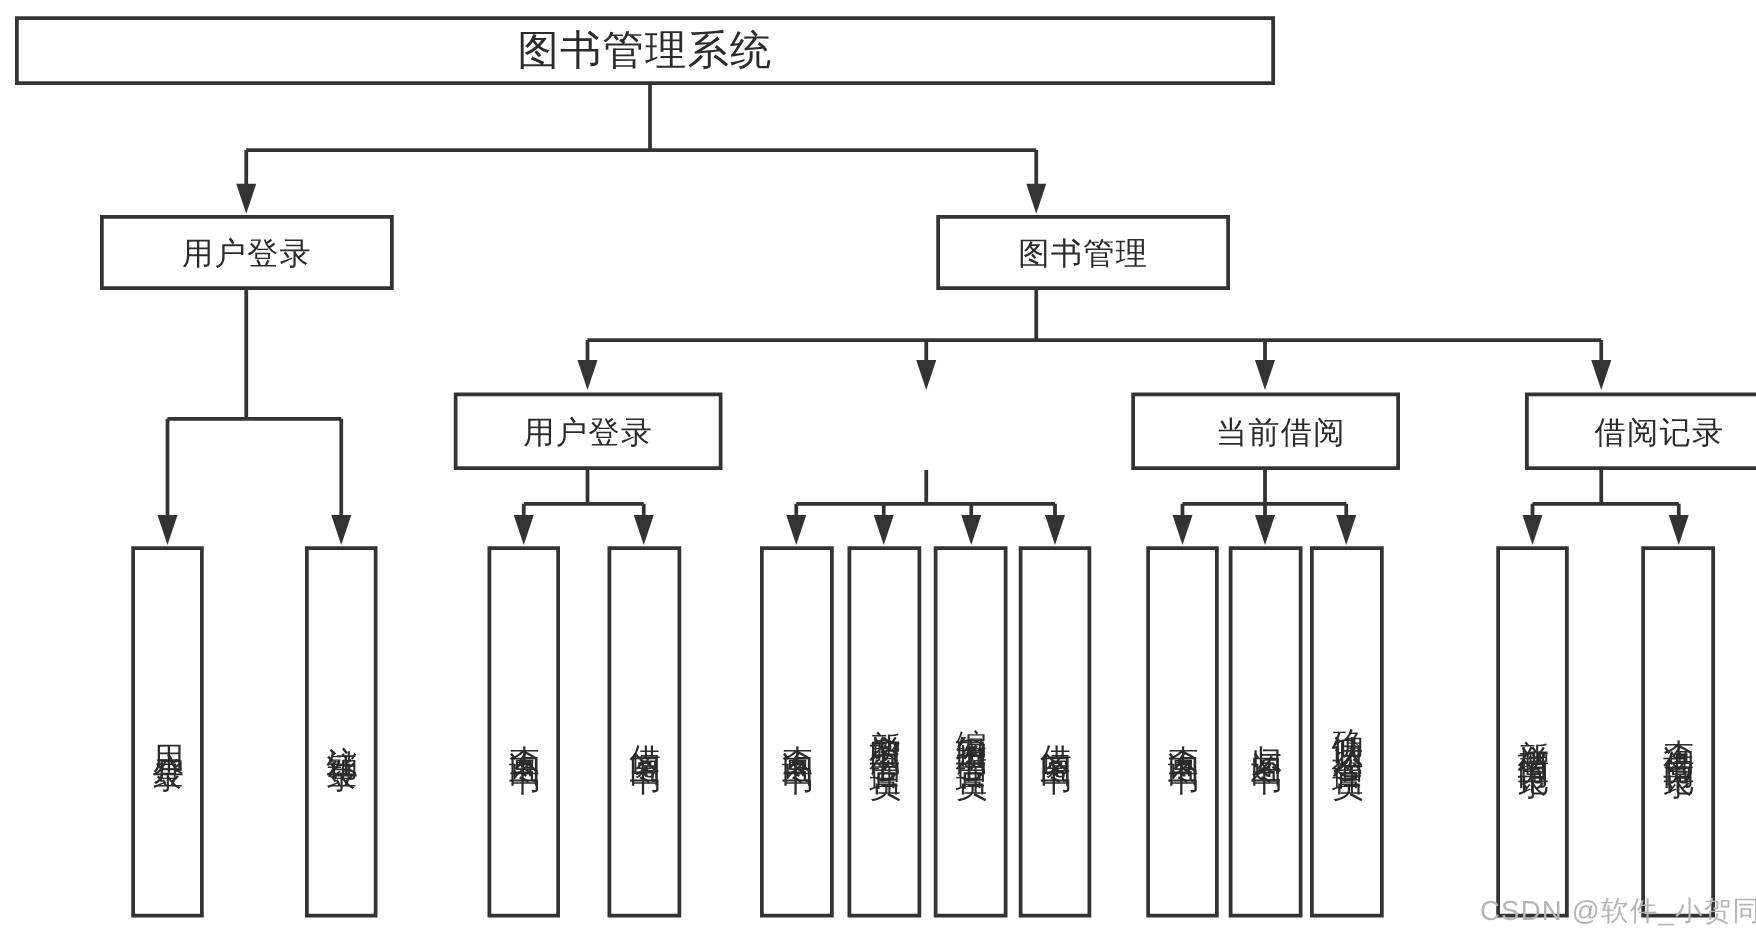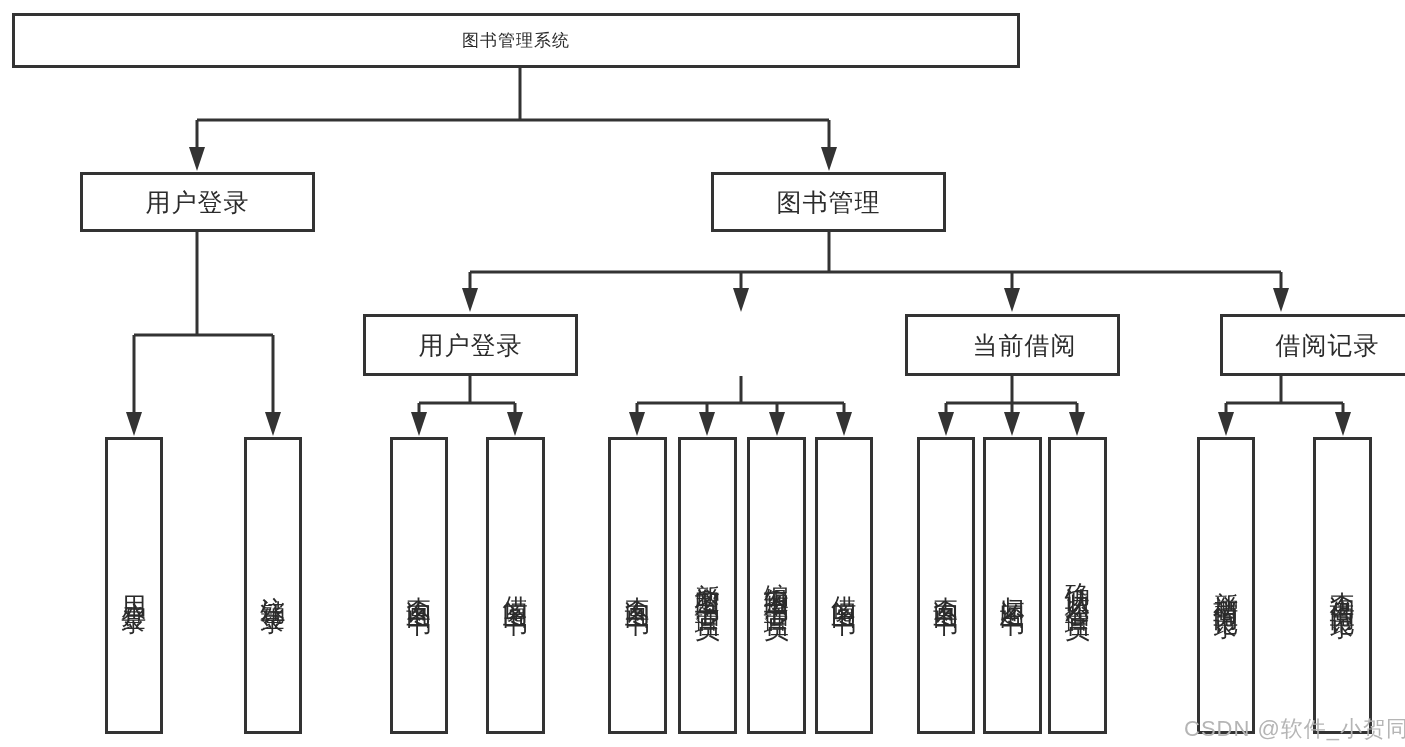--- a/index.html
+++ b/index.html
@@ -26,33 +26,33 @@
     display: flex;
     align-items: center;
     justify-content: center;
     z-index: 2;
   }
   .hlabel {
     font-size: 25px;
     letter-spacing: 1px;
     white-space: nowrap;
   }
-  .root-label { font-size: 17px; }
+  .root-label { font-size: 33px; }
   .vlabel {
     writing-mode: vertical-rl;
     text-orientation: mixed;
     font-size: 25px;
     letter-spacing: 5px;
     line-height: 1.05;
     white-space: nowrap;
   }
   
   .n-root { left: 12px;   top: 13px;  width: 1008px; height: 55px; }
   .n-l2-0 { left: 80px;   top: 172px; width: 235px;  height: 60px; }
-  .n-l2-1 { left: 711px;  top: 172px; width: 235px;  height: 60px; }
+  .n-l2-1 { left: 749px;  top: 172px; width: 235px;  height: 60px; }
   .n-l3-0 { left: 363px;  top: 314px; width: 215px;  height: 62px; }
   .n-l3-1 { left: 633px;  top: 314px; width: 215px;  height: 62px; }
   .n-l3-2 { left: 905px;  top: 314px; width: 215px;  height: 62px; padding-left: 24px; }
   .n-l3-3 { left: 1173px; top: 314px; width: 215px;  height: 62px; margin-left: 47px; }
   .leaf   { top: 437px; height: 297px; }
   .n-lf-0  { left: 105px;  width: 58px; }
   .n-lf-1  { left: 244px;  width: 58px; }
   .n-lf-2  { left: 390px;  width: 58px; }
   .n-lf-3  { left: 486px;  width: 59px; }
   .n-lf-4  { left: 608px;  width: 59px; }

